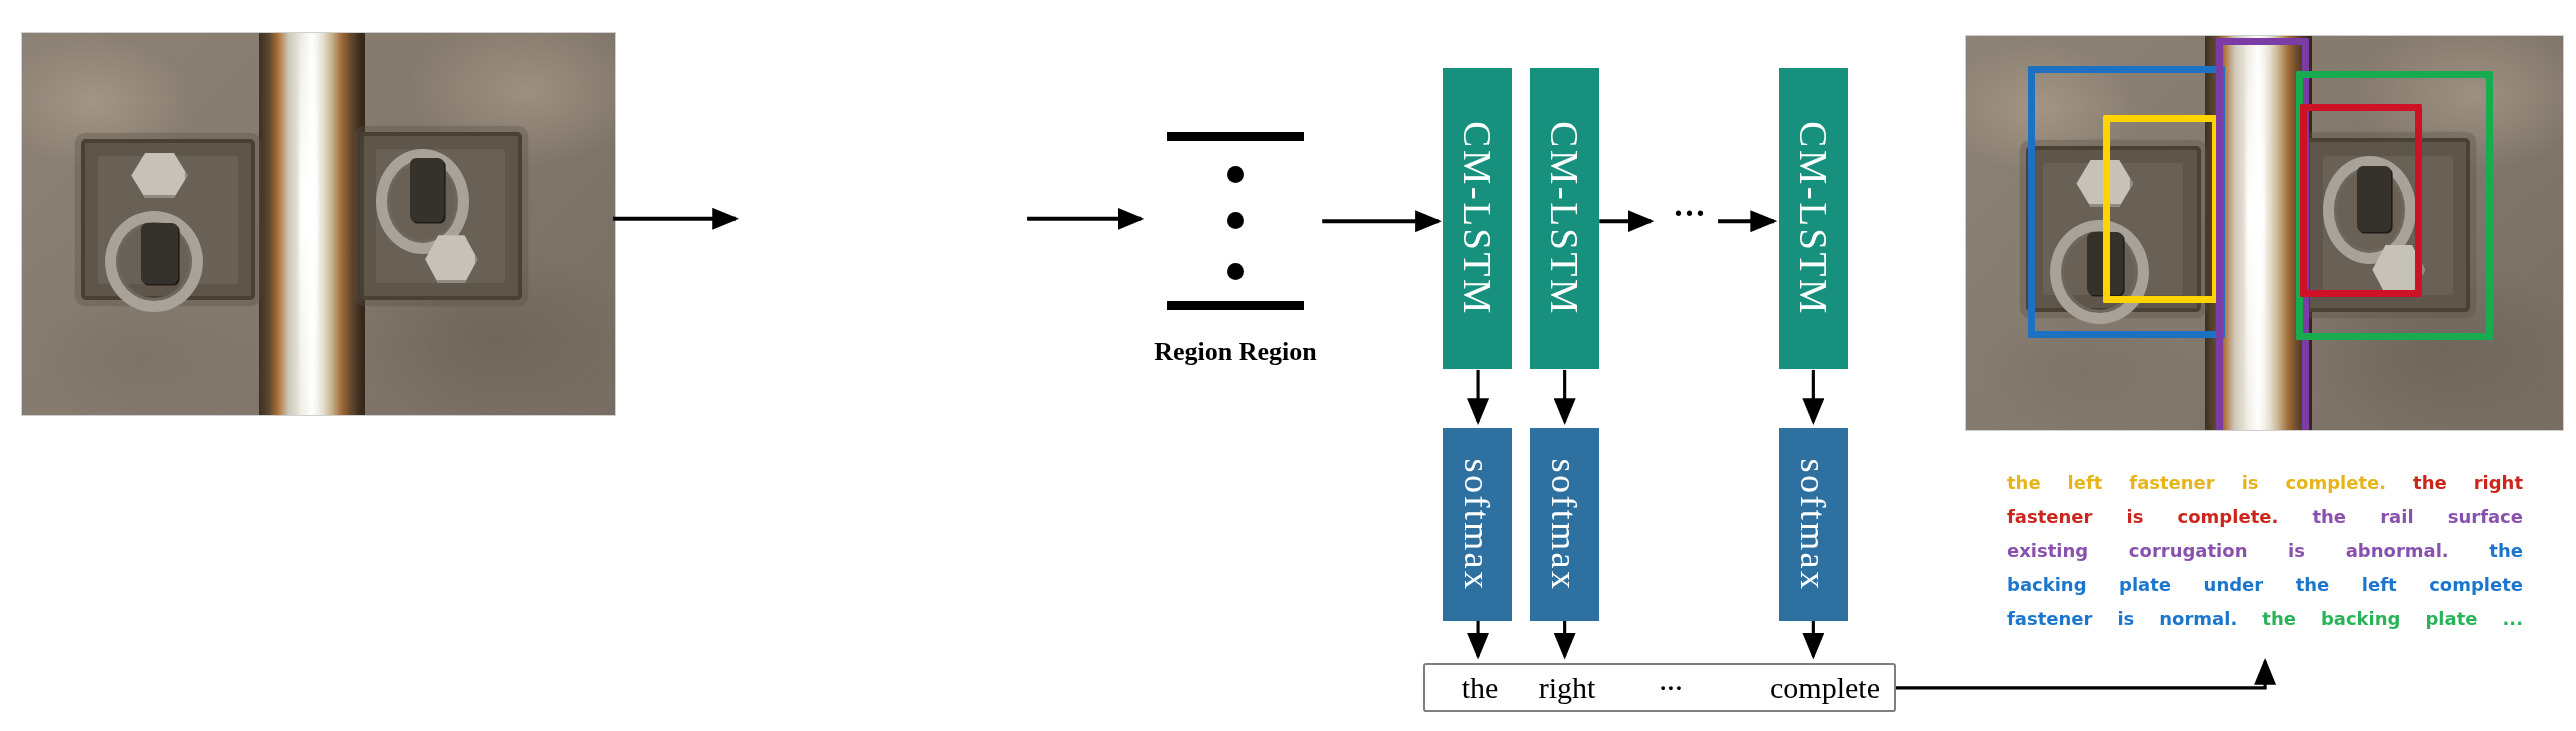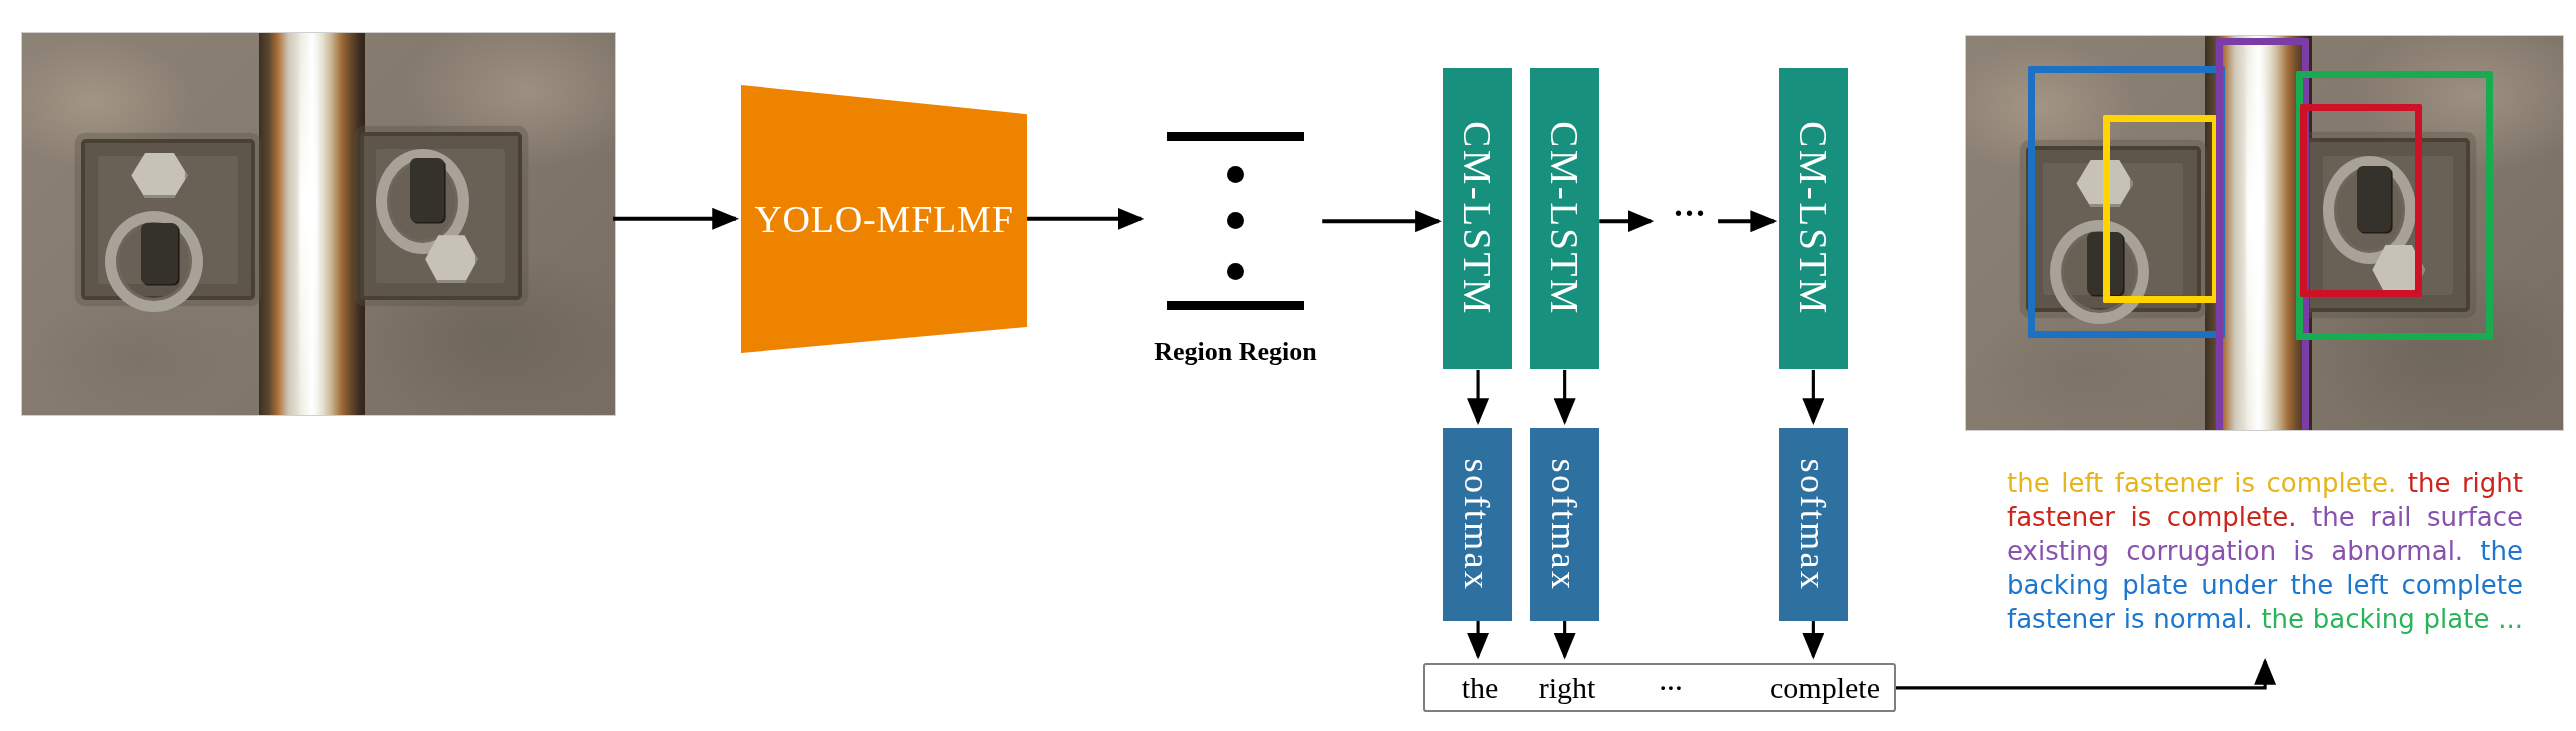--- a/index.html
+++ b/index.html
@@ -43,21 +43,21 @@
   .dot{position:absolute;z-index:2;width:17.3px;height:17.3px;border-radius:50%;background:#000;}
   .rc-label{position:absolute;z-index:2;width:205px;text-align:center;font-size:26px;font-weight:600;color:#000;}
   .ellipsis-h{position:absolute;z-index:2;width:71px;text-align:center;font-size:33px;font-weight:bold;color:#000;line-height:15.7px;}
   .wordbox{position:absolute;z-index:2;background:#fff;border:2.4px solid #7f7f7f;border-radius:3.1px;}
   .wordbox .w{position:absolute;top:50%;transform:translate(-50%,-50%);font-size:30px;color:#000;white-space:nowrap;}
   .wordbox .dots{font-size:23.6px;font-weight:bold;}
   
   .bbox{position:absolute;z-index:3;border-style:solid;border-width:7px;border-radius:1.6px;background:transparent;}
   
   .caption{position:absolute;z-index:2;width:516px;font-family:"DejaVu Sans",sans-serif;
-           font-size:26px;line-height:34px;text-align:justify;text-align-last:justify;font-weight:400;}
+           font-size:18px;line-height:34px;text-align:justify;text-align-last:justify;font-weight:700;}
 </style>
 </head>
 <body>
 
 <div id="canvas">
 
   <svg id="wires" width="2576" height="732" viewBox="0 0 3273 930">
     <defs>
       <marker id="ah" viewBox="0 0 34 28" refX="30" refY="14" markerWidth="34" markerHeight="28" markerUnits="userSpaceOnUse" orient="auto">
         <path d="M0,0 L34,14 L0,28 z" fill="#000"></path>
@@ -88,23 +88,20 @@
       <div class="clamppin" style="left:34%;top:52%;"></div>
     </div>
     <div class="plate" style="left:57%;top:26%;width:26%;height:42%;">
       <div class="inner"></div>
       <div class="clampring" style="left:8%;top:8%;"></div>
       <div class="clamppin" style="left:30%;top:14%;"></div>
       <div class="bolt" style="left:40%;top:62%;"></div>
     </div>
   </div>
 
-  <div class="trap" id="trap" style="left: 741px; top: 85px; width: 286px; height: 268px; background: rgb(238, 131, 0);">
-    <span>YOLO-MFLMF</span>
-  </div>
 
   <div class="bar" style="left:1167px;top:132px;width:137px;height:9.4px;"></div>
   <div class="dot" style="left:1227px;top:166px;"></div>
   <div class="dot" style="left:1227px;top:212px;"></div>
   <div class="dot" style="left:1227px;top:263px;"></div>
   <div class="bar" style="left:1167px;top:301px;width:137px;height:9.4px;"></div>
   <div class="rc-label" style="left:1133px;top:337px;">Region Region</div>
 
   <div class="vbox lstm" id="lstm1" style="left: 1443px; top: 68px; width: 69px; height: 301px; background: rgb(23, 144, 125);">
     <span>CM-LSTM</span>

